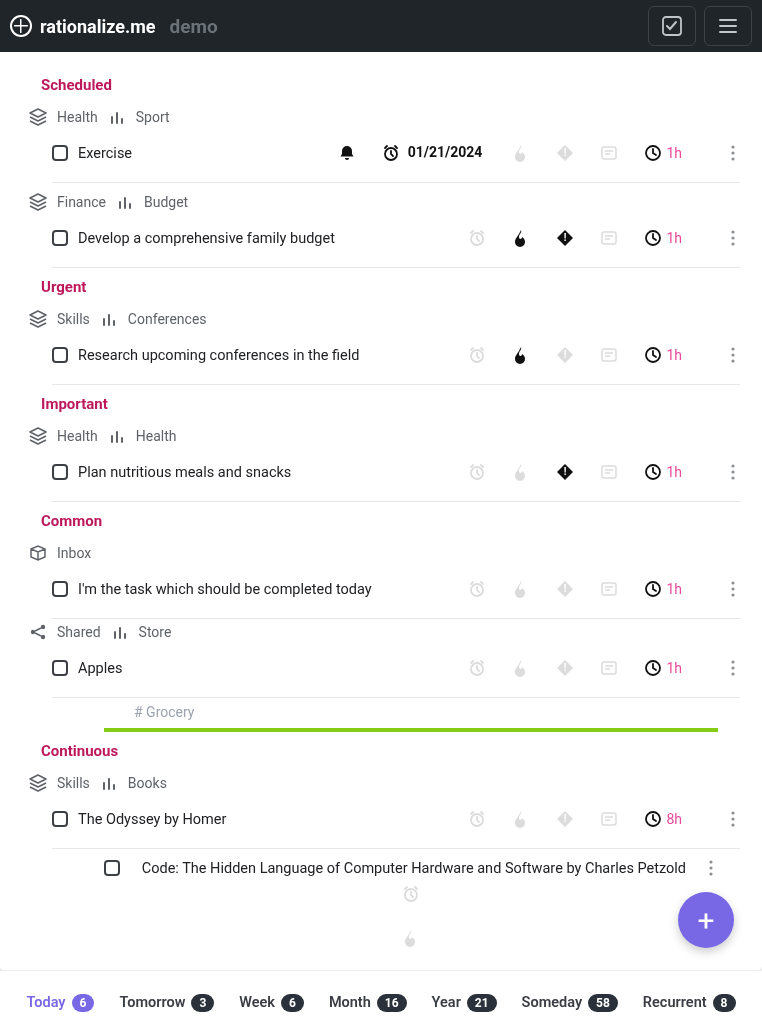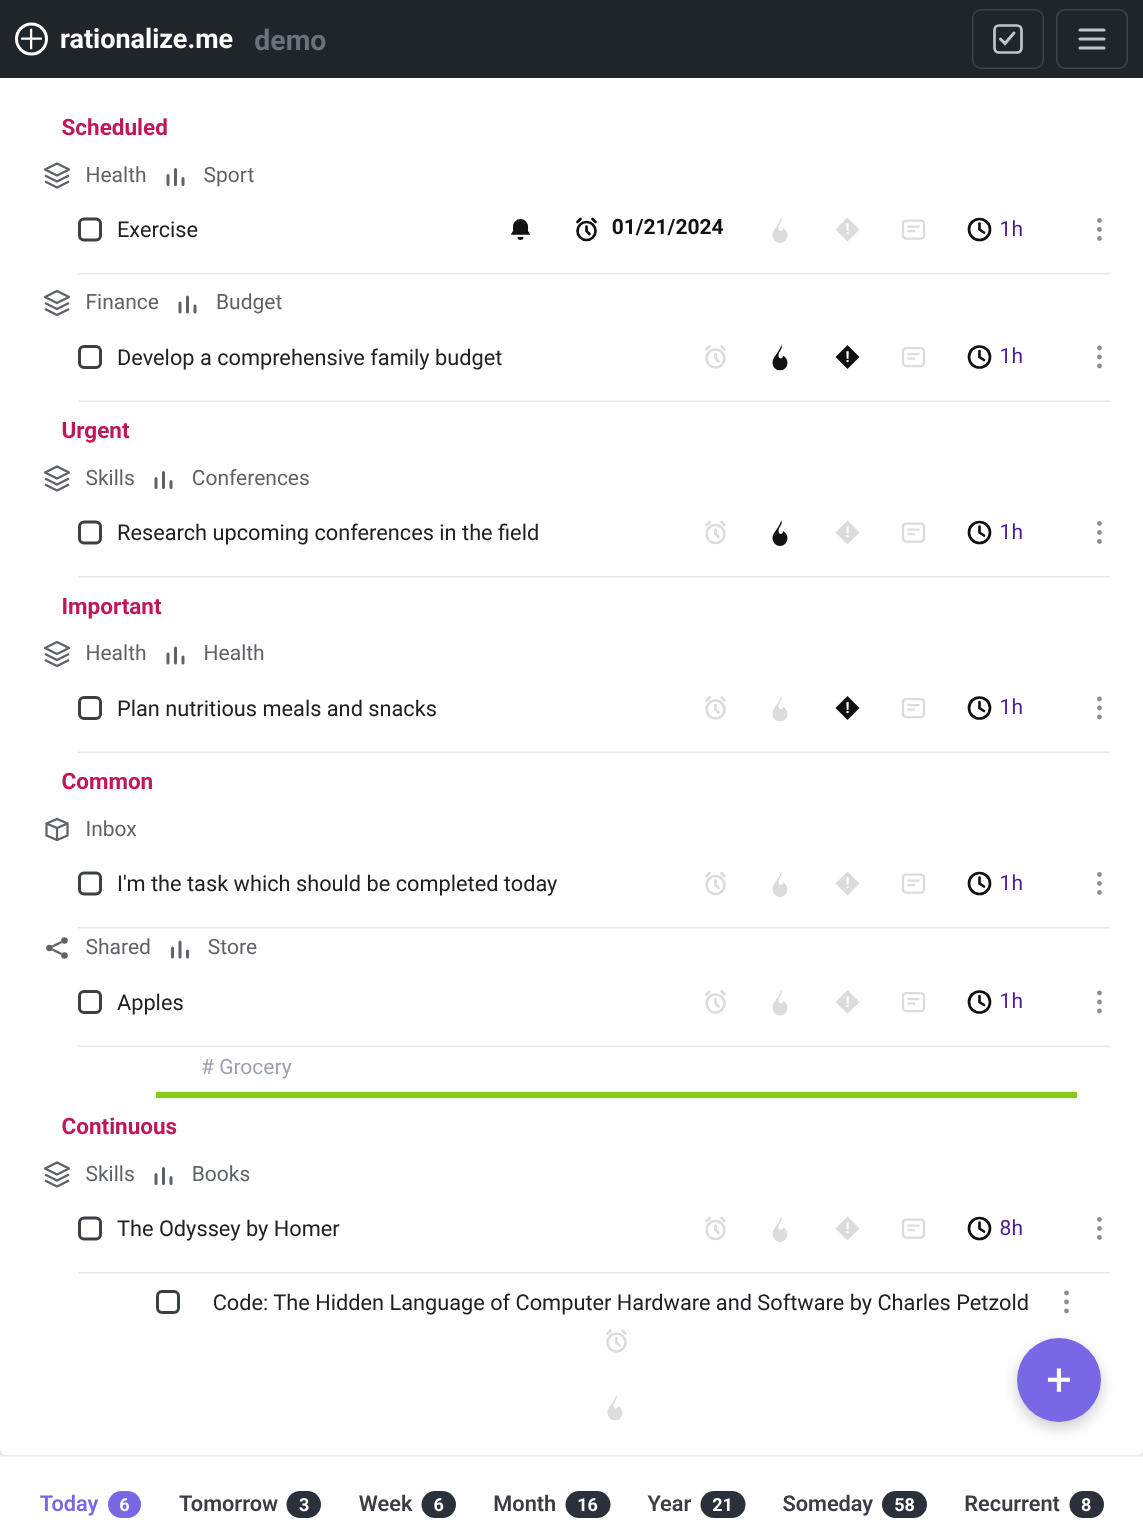--- a/index.html
+++ b/index.html
@@ -117,21 +117,21 @@
       display: flex;
       align-items: center;
       justify-content: center;
       color: #dcdcdc;
     }
     .ticon.active { color: #111; }
     .duration {
       display: flex;
       align-items: center;
       gap: 4px;
-      color: #4c1d95;
+      color: #ec4899;
       font-size: 14px;
       min-width: 36px;
     }
     .duration .ticon { color:#111;}
     .more-btn {
       margin-left: 18px;
       color: #8a8f94;
       cursor: pointer;
       width: 14px;
       display:flex;

